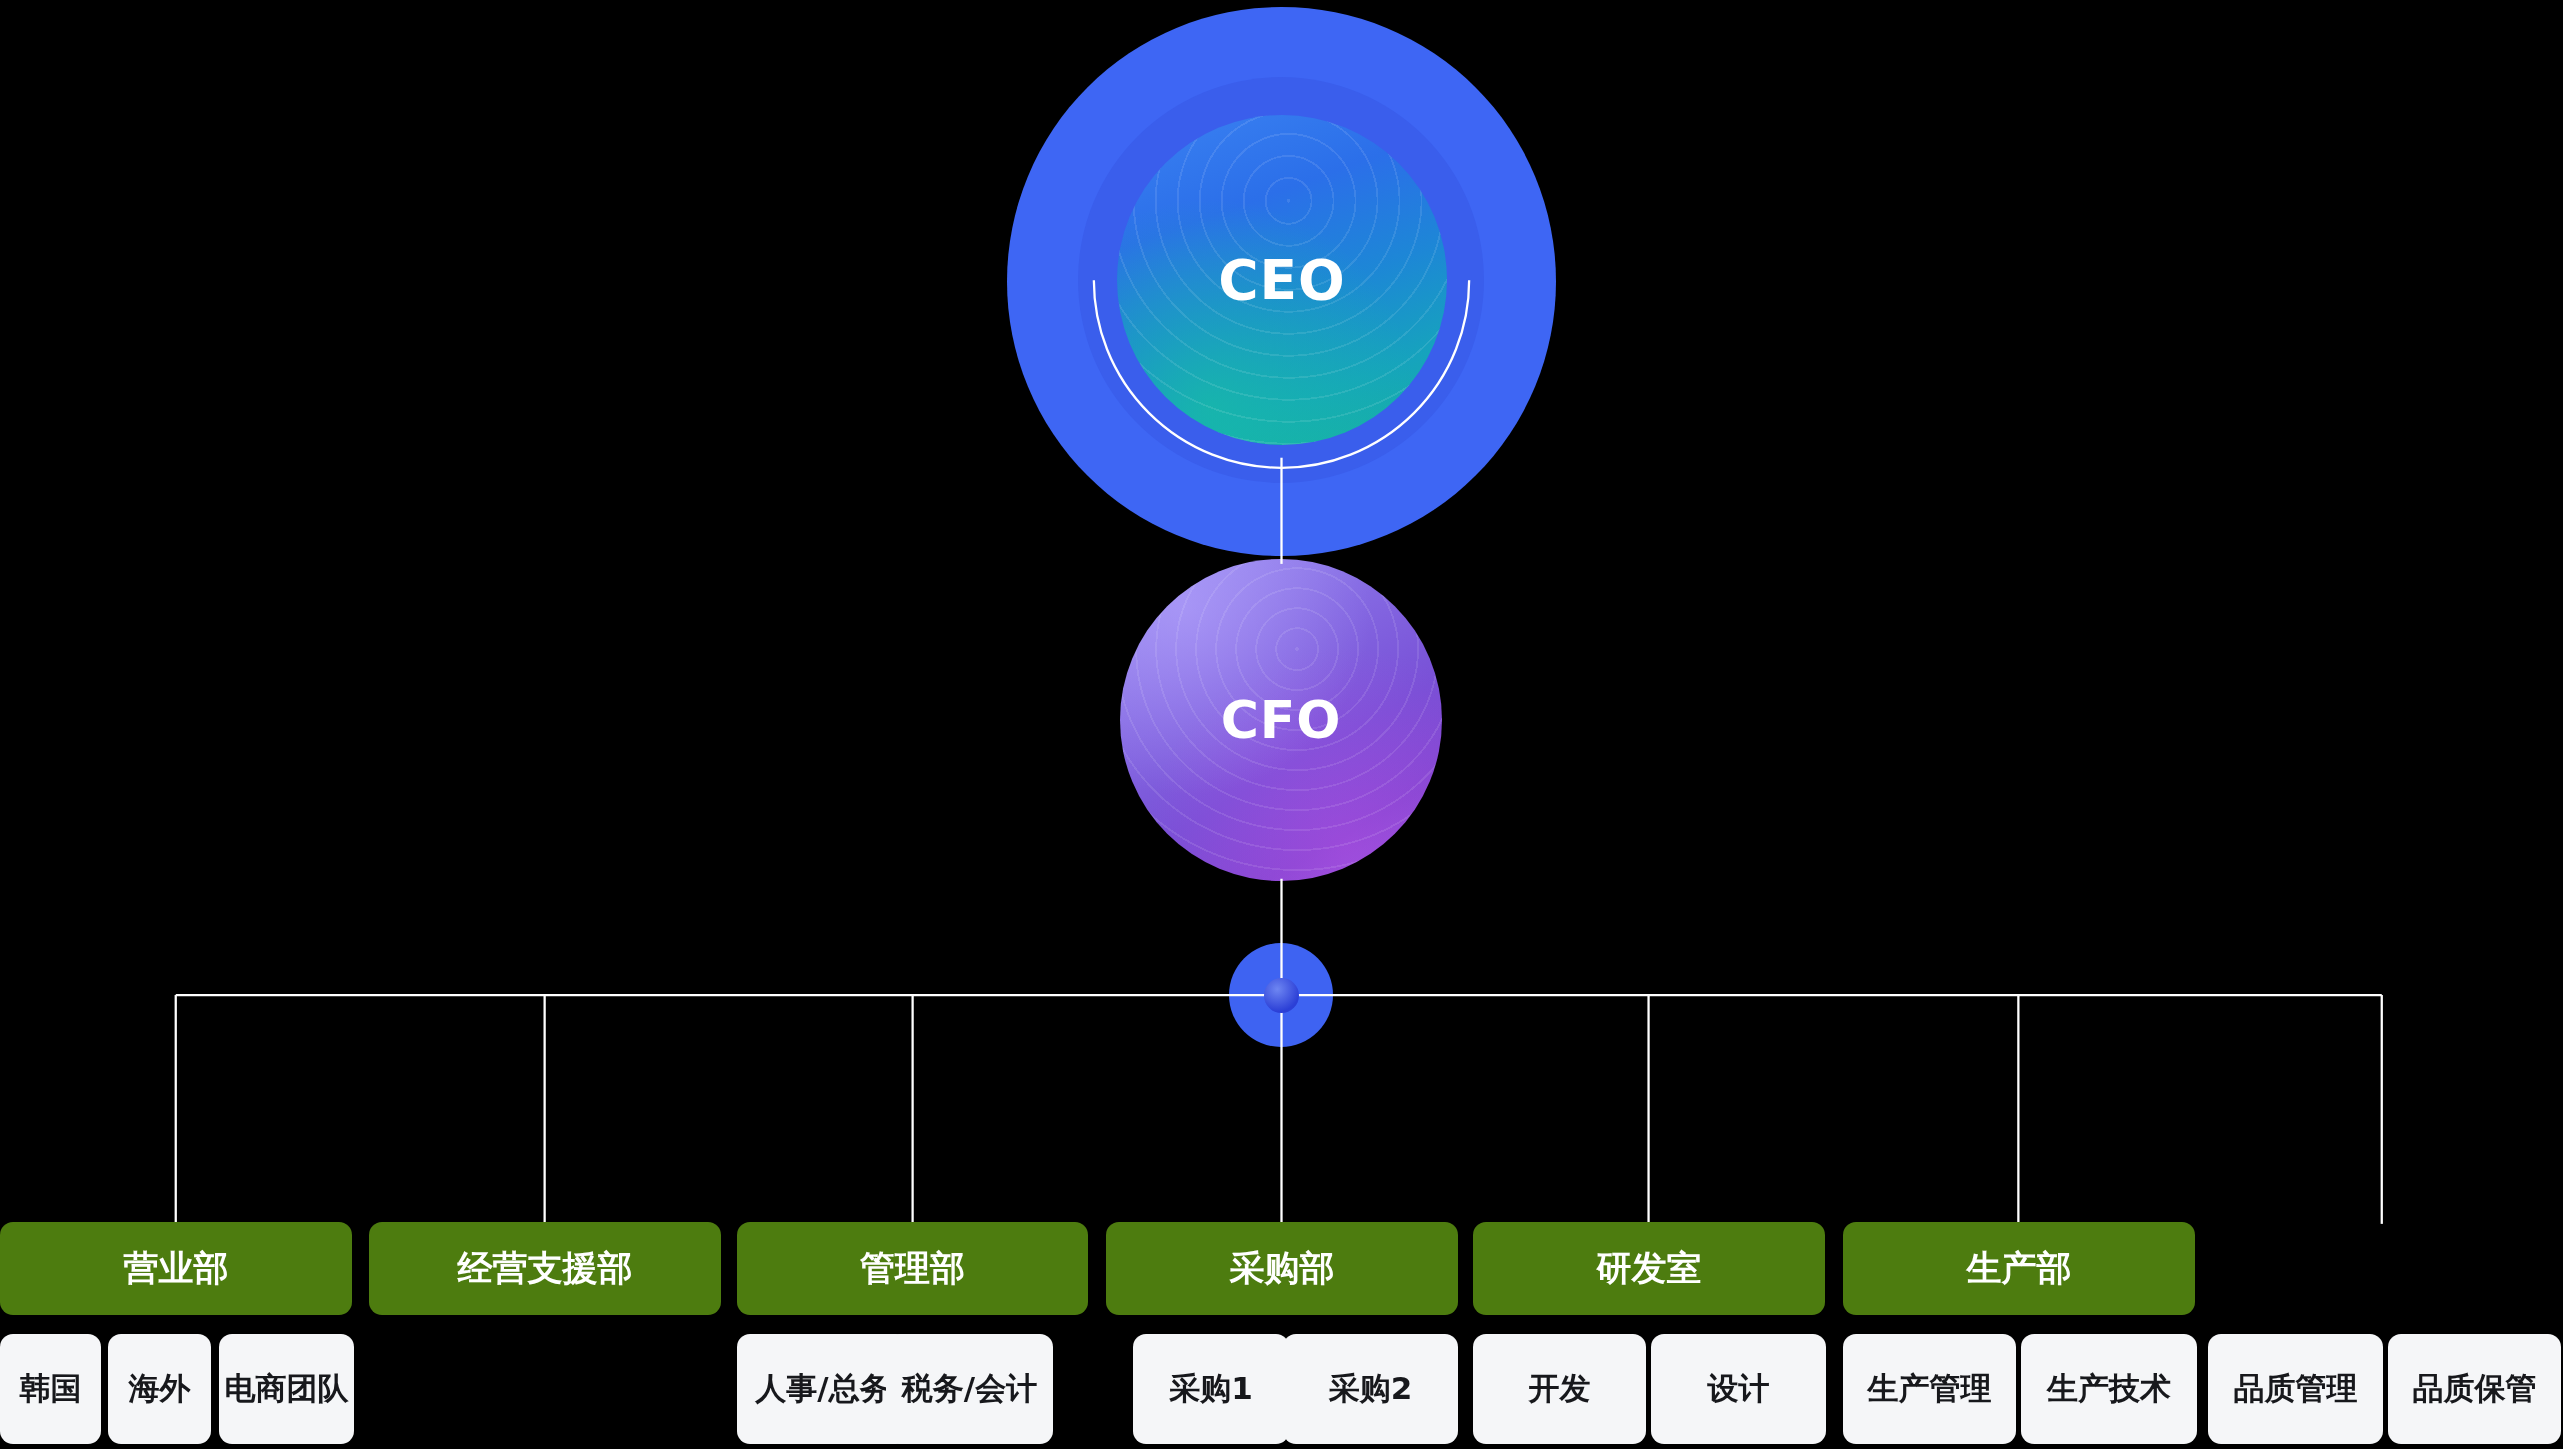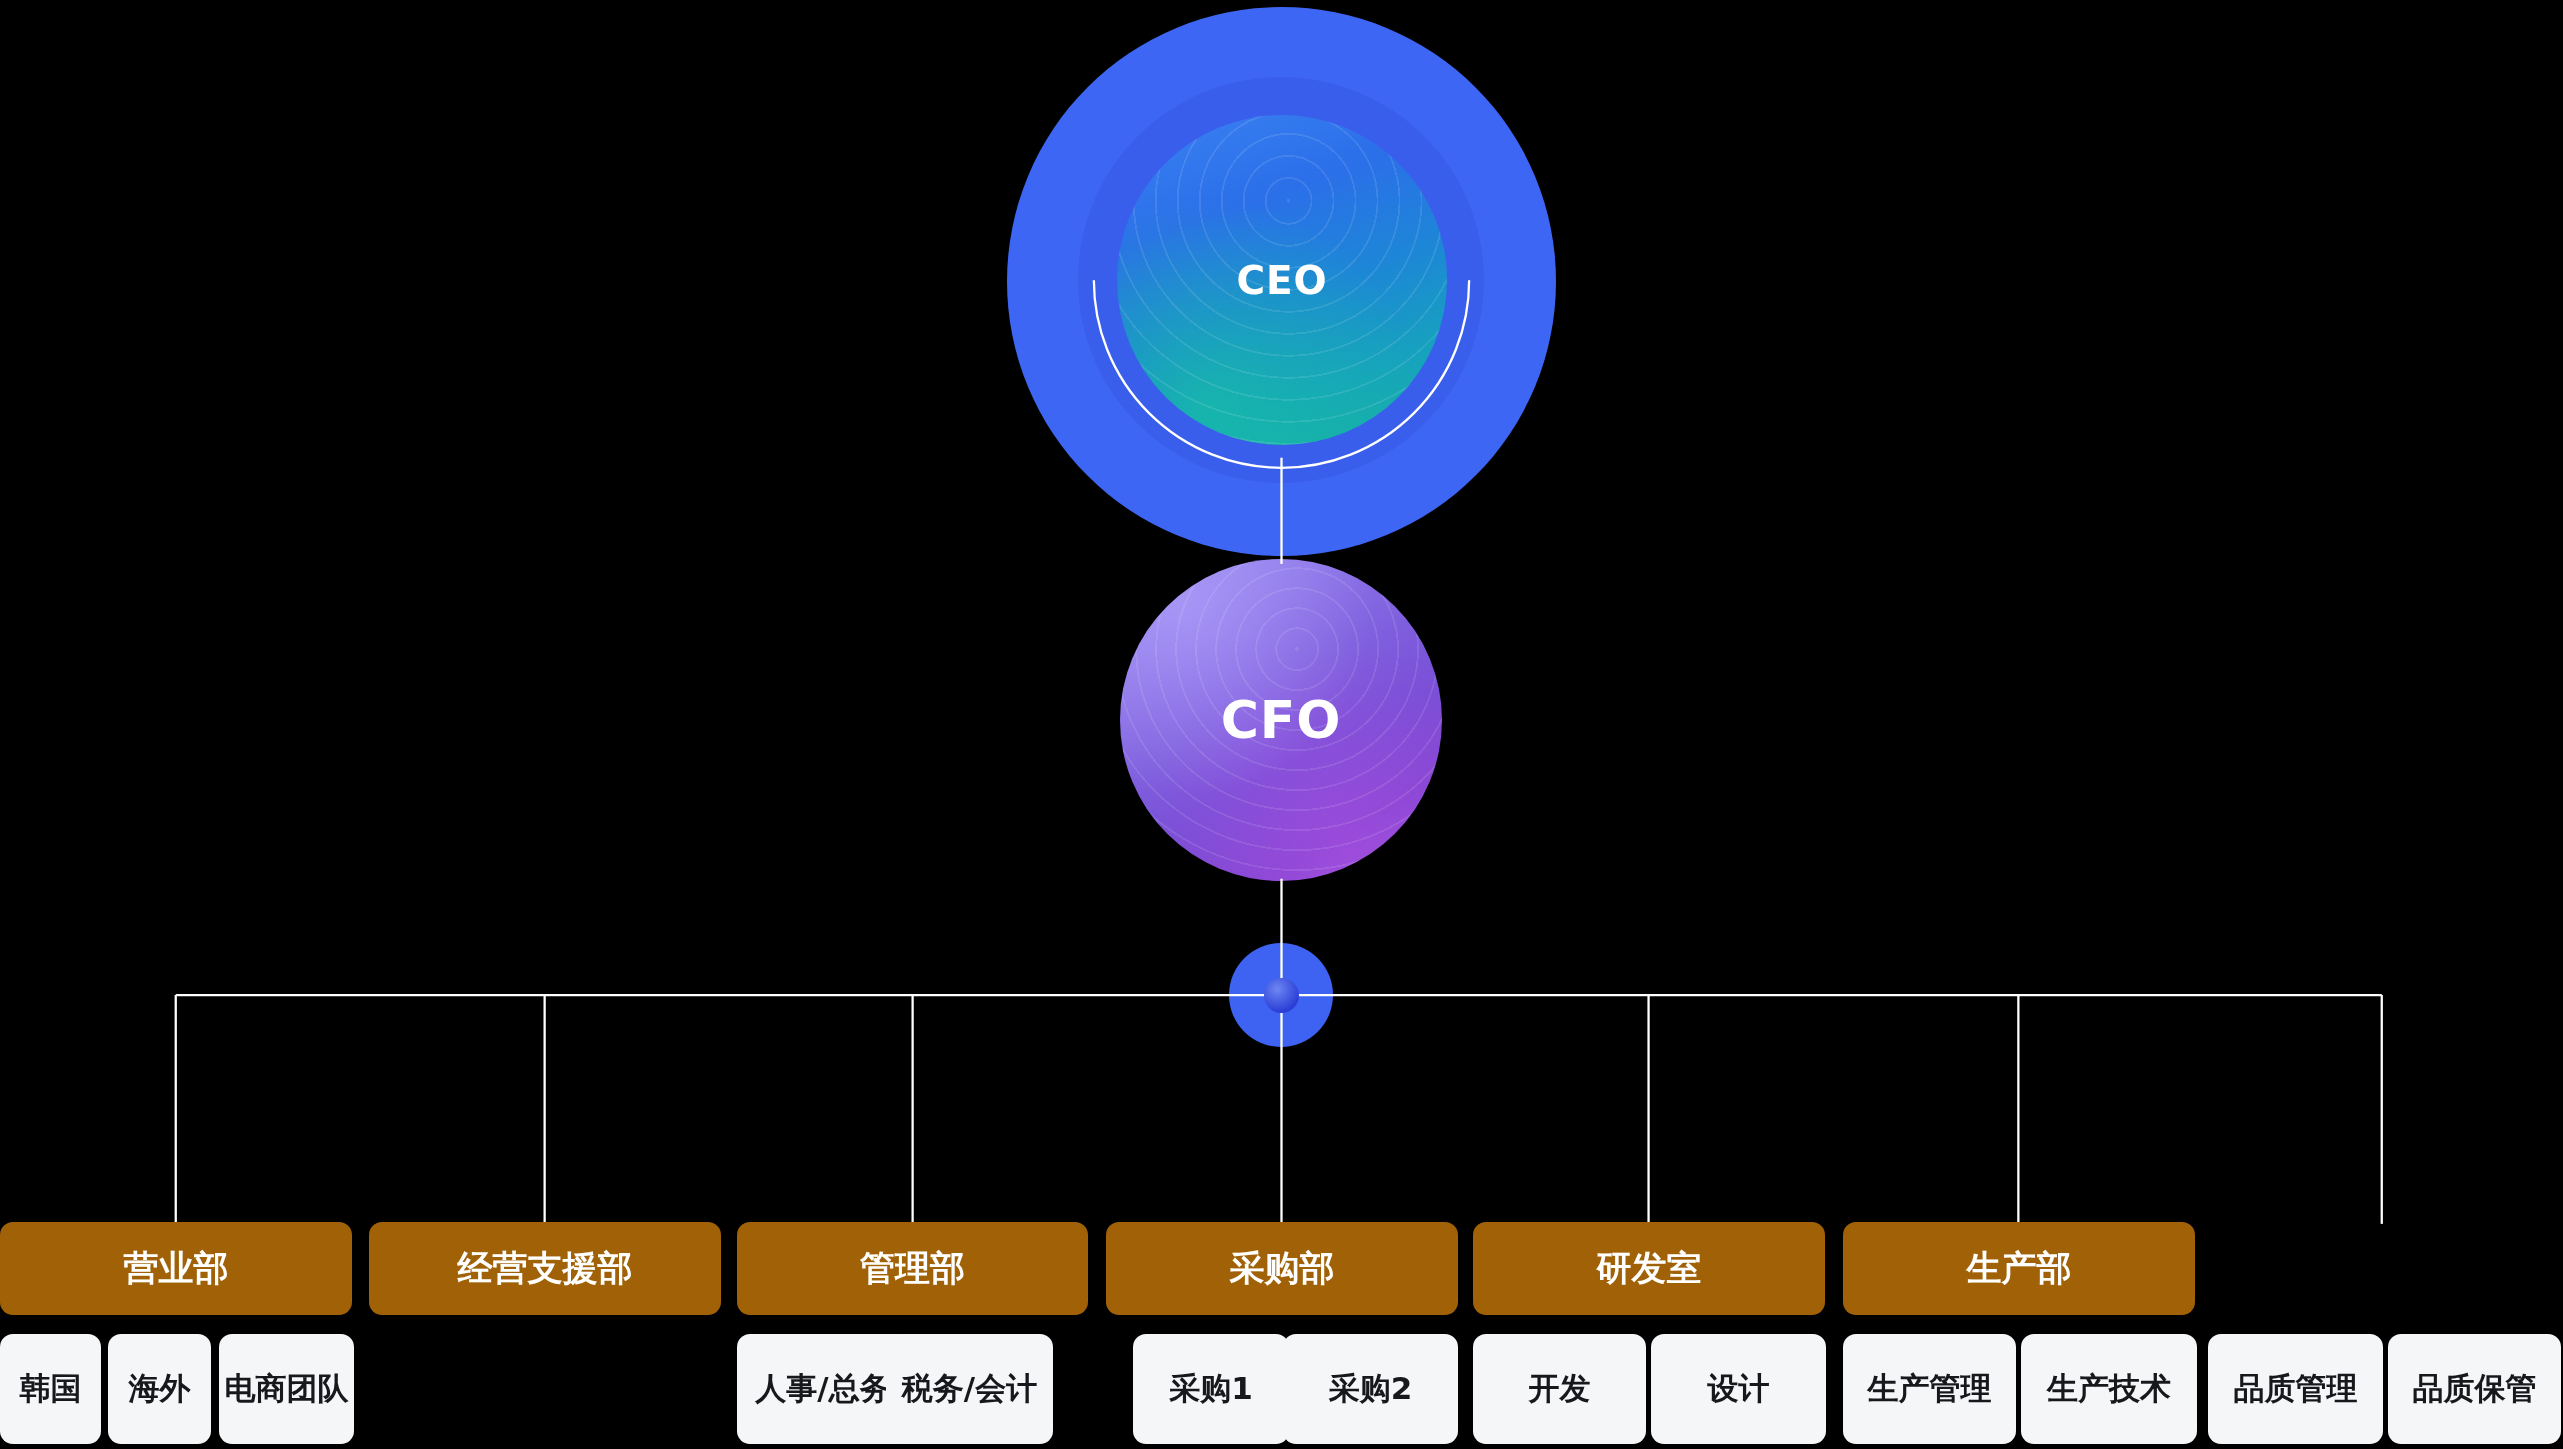--- a/index.html
+++ b/index.html
@@ -18,21 +18,21 @@
     background:
       repeating-radial-gradient(circle at 52% 26%, rgba(255,255,255,0.10) 0 1.8px, rgba(255,255,255,0) 1.8px 22px),
       radial-gradient(circle at 28% 88%, rgba(23,196,158,0.60), rgba(23,196,158,0) 55%),
       linear-gradient(160deg,#3b82f2 0%,#2b6fe9 30%,#1d87d6 55%,#16a3bd 78%,#17b39f 100%);
   }
   .node-label{
     position:absolute;left:0;top:0;width:100%;height:100%;
     display:flex;align-items:center;justify-content:center;
     color:#fff;font-weight:bold;letter-spacing:0.9px;
   }
-  .ceo-photo .node-label{font-size:39px;}
+  .ceo-photo .node-label{font-size:55px;}
 
   
   .cfo-photo{
     left:1120px;top:559px;width:322px;height:322px;
     background:
       repeating-radial-gradient(circle at 55% 28%, rgba(255,255,255,0.10) 0 1.8px, rgba(255,255,255,0) 1.8px 20px),
       radial-gradient(circle at 20% 15%, rgba(186,170,255,0.55), rgba(186,170,255,0) 50%),
       radial-gradient(circle at 70% 90%, rgba(190,80,230,0.45), rgba(190,80,230,0) 55%),
       linear-gradient(150deg,#9a8ff2 0%,#8468e2 35%,#7850d6 60%,#7e46d0 80%,#9655de 100%);
   }
@@ -42,21 +42,21 @@
   .hub-outer{left:1229px;top:943px;width:104px;height:104px;background:#3e63f2;}
   .hub-core{
     left:1264px;top:978px;width:35px;height:35px;
     background:radial-gradient(circle at 38% 32%, #6e86f2 0%, #2b3fd6 70%);
   }
 
   svg.wires{position:absolute;left:0;top:0;pointer-events:none;}
 
   
   .dept{
-    top:1222px;height:93px;border-radius:13px;background:#a16207;
+    top:1222px;height:93px;border-radius:13px;background:#4d7c0f;
     display:flex;align-items:center;justify-content:center;
     color:#fff;font-size:35px;font-weight:bold;
   }
   .team{
     top:1334px;height:110px;border-radius:13px;background:#f5f6f8;
     display:flex;align-items:center;justify-content:center;
     color:#17181c;font-size:31px;font-weight:700;
   }
 </style>
 </head>

